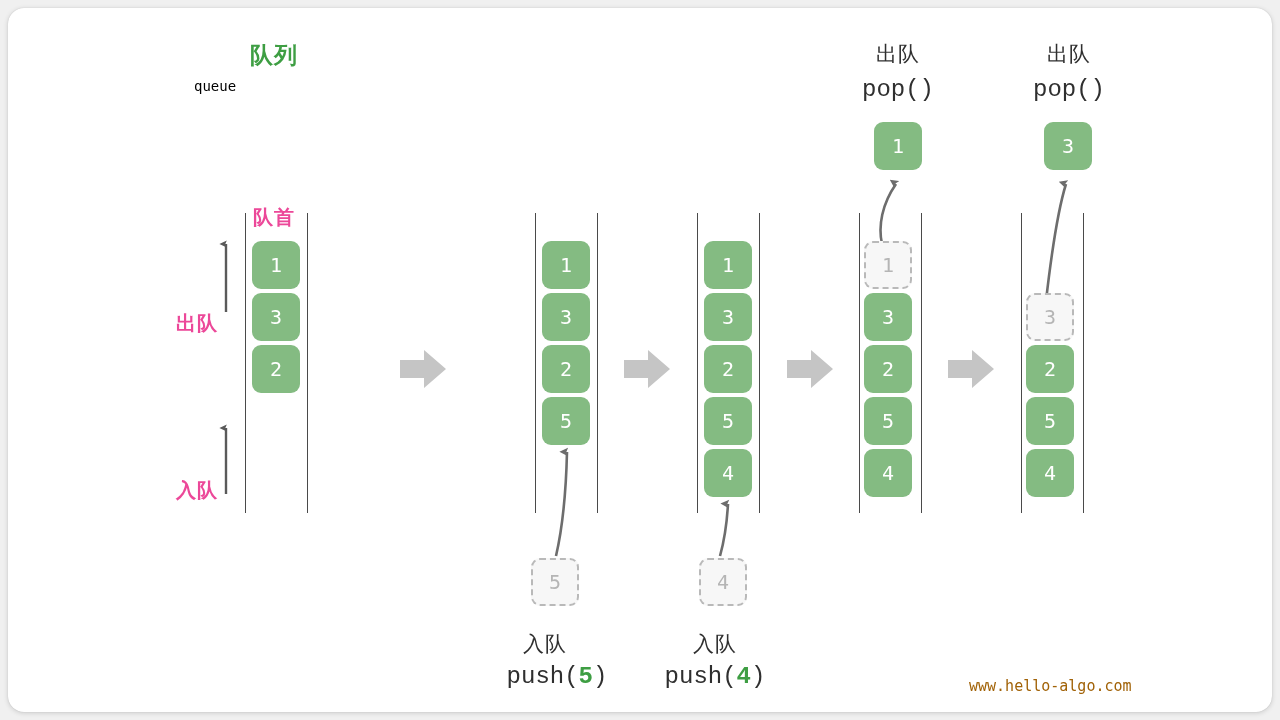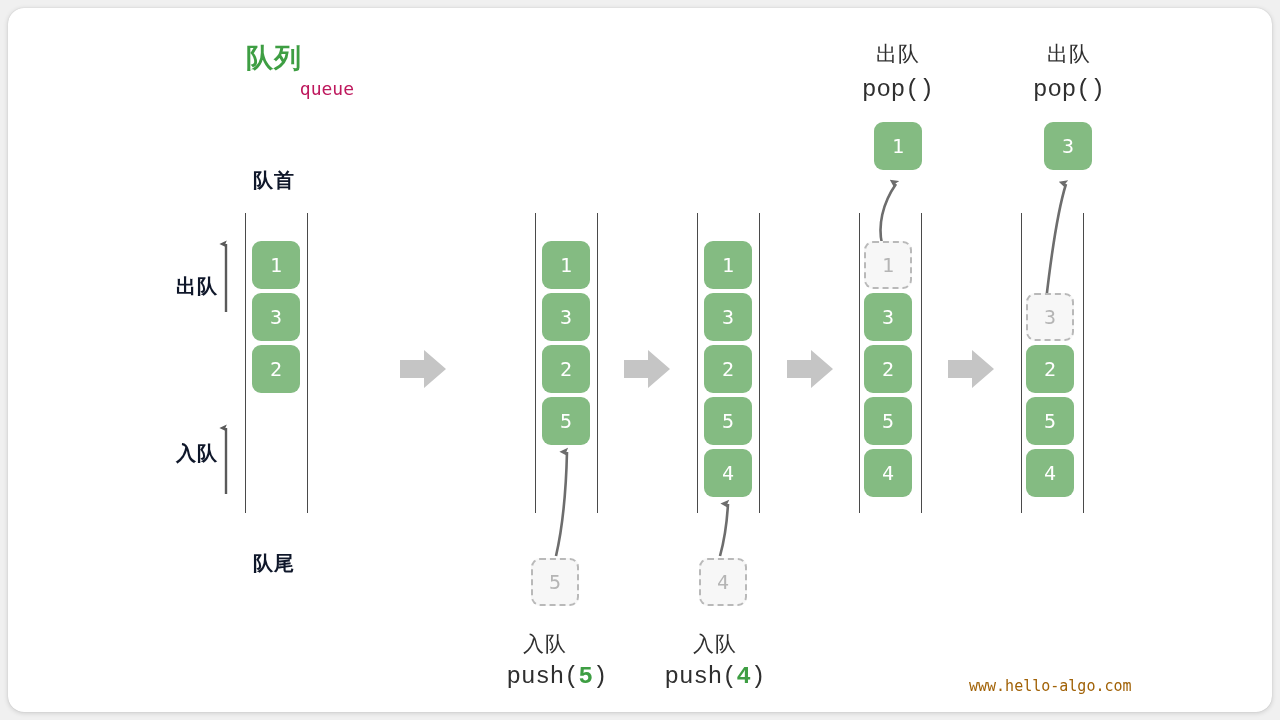--- a/index.html
+++ b/index.html
@@ -30,41 +30,42 @@
     border-radius: 16px;
     box-shadow: 0 1px 5px rgba(0,0,0,0.16), 0 0 1px rgba(0,0,0,0.18);
     overflow: hidden;
   }
   .abs { position: absolute; }
 
   
   .title-cn {
     font-family: "Liberation Sans", "DejaVu Sans", sans-serif;
     font-weight: bold;
-    font-size: 27px;
+    font-size: 23px;
     color: #3e9e43;
     text-align: center;
     white-space: nowrap;
     letter-spacing: 1px;
   }
   .title-en {
     font-family: "DejaVu Sans Mono", "Liberation Mono", monospace;
-    font-size: 18px;
-    color: #be185d;
-    text-align: right;
+    font-size: 14px;
+    color: #000000;
+    text-align: left;
     white-space: nowrap;
   }
   .side-label {
     font-family: "Liberation Sans", "DejaVu Sans", sans-serif;
     font-weight: bold;
     font-size: 20px;
-    color: #0f172a;
+    color: #ec4899;
     text-align: center;
     white-space: nowrap;
     letter-spacing: 1px;
+    margin-top: 37px;
   }
   .op-cn {
     font-family: "Liberation Sans", "DejaVu Sans", sans-serif;
     font-size: 21px;
     color: #2f2f2f;
     text-align: center;
     white-space: nowrap;
     letter-spacing: 1px;
   }
   .op-code {
@@ -115,21 +116,20 @@
 </head>
 <body>
 
 <div id="stage">
   <div id="card">
 
     <div class="abs title-cn" style="left:186px; top:32px; width:160px;">队列</div>
     <div class="abs title-en" style="left:186px; top:70px; width:160px;">queue</div>
 
     <div class="abs side-label" style="left:186px; top:159px; width:160px;">队首</div>
-    <div class="abs side-label" style="left:186px; top:542px; width:160px;">队尾</div>
 
     <div class="abs side-label" style="left:140px; top:265px; width:70px; text-align:right;">出队</div>
     <svg class="abs" style="left:208px; top:228px;" width="24" height="80">
       <defs>
         <marker id="mk-up-dark" markerWidth="8" markerHeight="8" refX="3.6" refY="6.6" orient="auto" markerUnits="userSpaceOnUse">
           <path d="M3.6,0 L7.2,7.4 L3.6,5.9 L0,7.4 Z" fill="#5a5a5a"></path>
         </marker>
       </defs>
       <line x1="10" y1="76" x2="10" y2="8" stroke="#5a5a5a" stroke-width="2.4" marker-end="url(#mk-up-dark)"></line>
     </svg>

